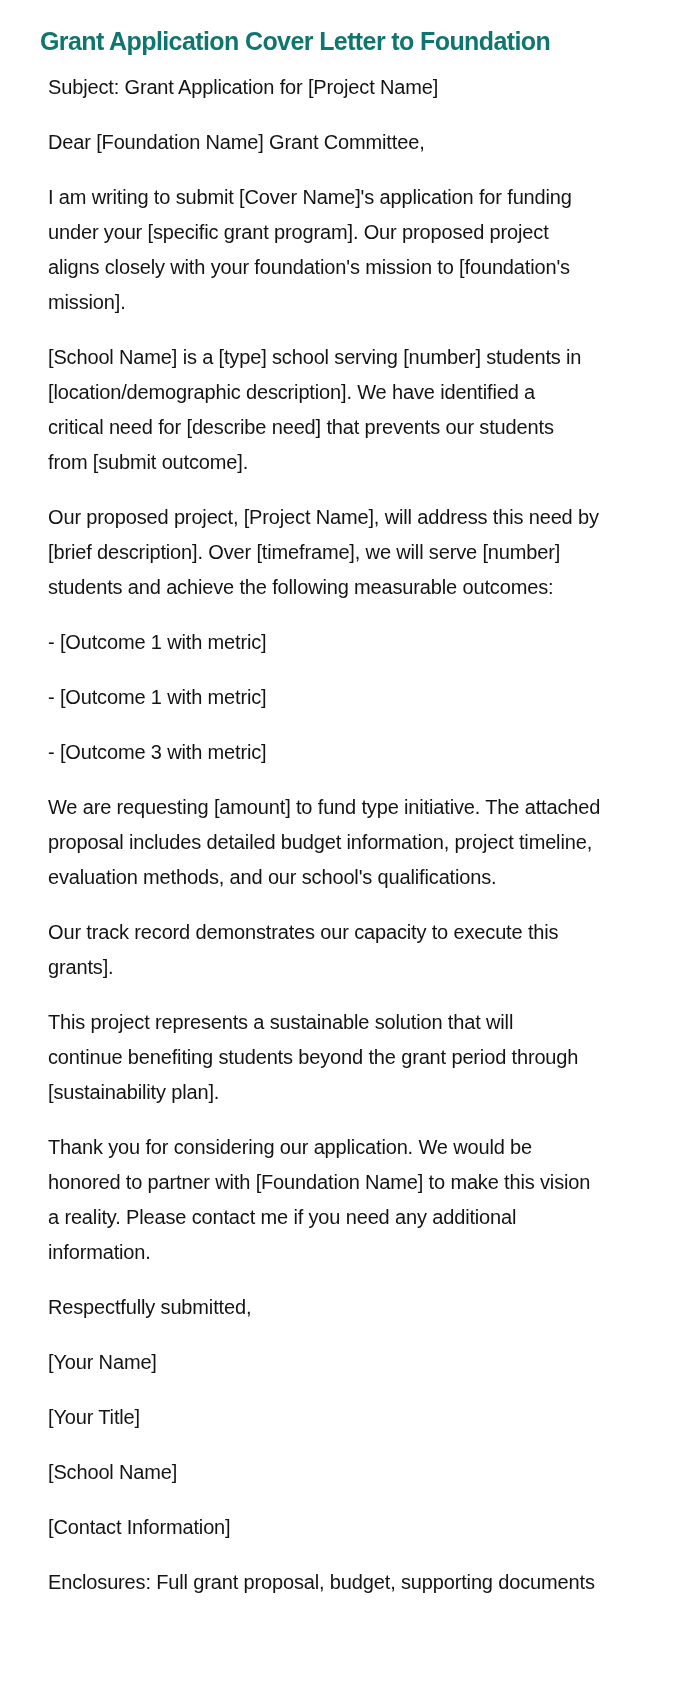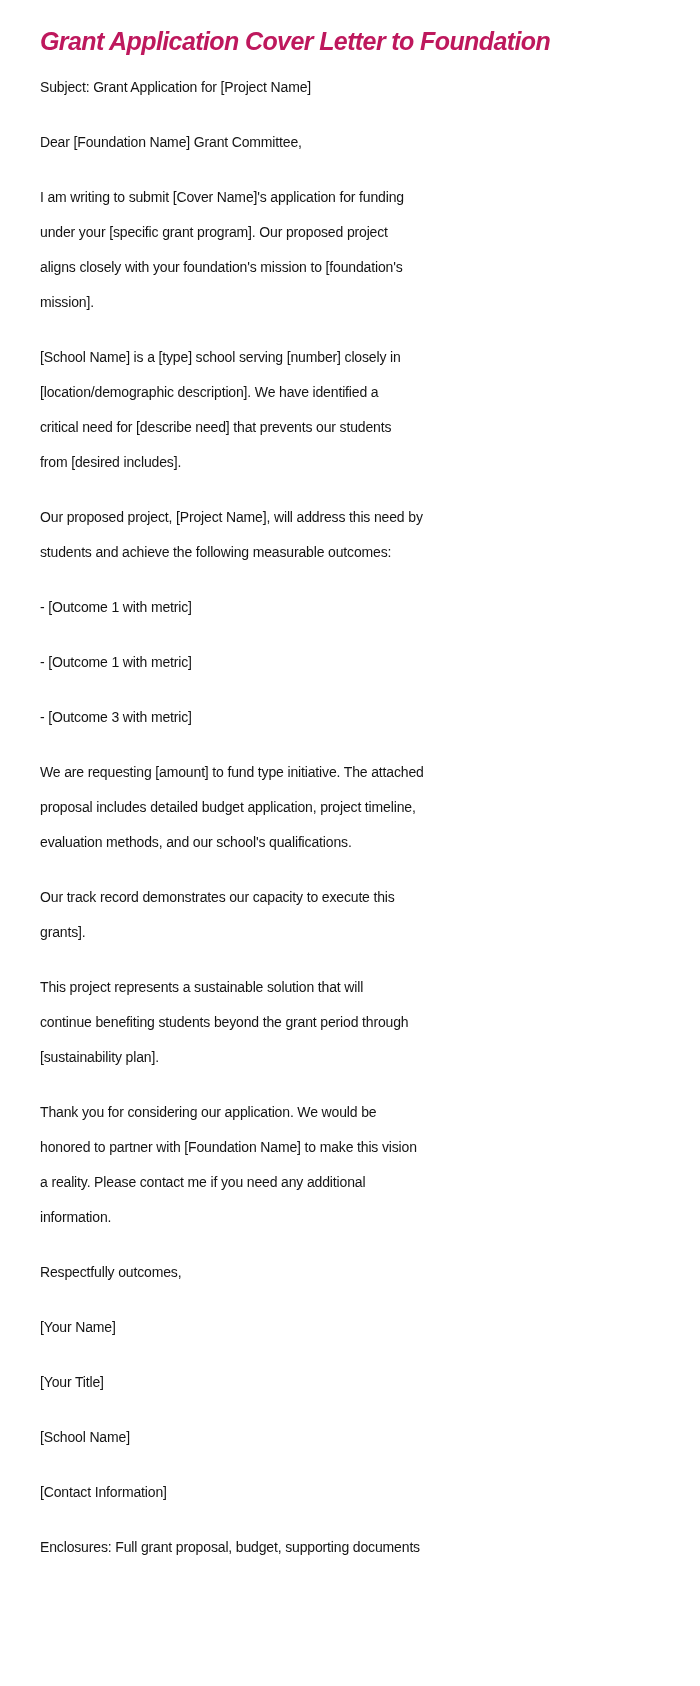--- a/index.html
+++ b/index.html
@@ -20,27 +20,26 @@
       left: 40px;
       top: 23px;
       width: 624px;
     }
     .doc-title {
       margin: 0 0 11px 0;
       font-size: 25px;
       line-height: 36px;
       font-weight: bold;
       letter-spacing: -0.6px;
-      color: #be185d;
+      color: #0f766e;
       white-space: nowrap;
-      font-style: italic;
     }
     .para {
-      margin: 0 0 20px 0;
-      font-size: 14px;
+      margin: 0 0 20px 8px;
+      font-size: 20px;
       line-height: 35px;
       letter-spacing: -0.15px;
       color: #141414;
     }
     .line {
       display: block;
       white-space: nowrap;
     }
   </style>
 </head>
@@ -58,46 +57,47 @@
   </p>
 
   <p class="para">
     <span class="line">I am writing to submit [Cover Name]'s application for funding</span>
     <span class="line">under your [specific grant program]. Our proposed project</span>
     <span class="line">aligns closely with your foundation's mission to [foundation's</span>
     <span class="line">mission].</span>
   </p>
 
   <p class="para">
-    <span class="line">[School Name] is a [type] school serving [number] closely in</span>
+    <span class="line">[School Name] is a [type] school serving [number] students in</span>
     <span class="line">[location/demographic description]. We have identified a</span>
     <span class="line">critical need for [describe need] that prevents our students</span>
-    <span class="line">from [desired includes].</span>
+    <span class="line">from [submit outcome].</span>
   </p>
 
   <p class="para">
     <span class="line">Our proposed project, [Project Name], will address this need by</span>
+    <span class="line">[brief description]. Over [timeframe], we will serve [number]</span>
     <span class="line">students and achieve the following measurable outcomes:</span>
   </p>
 
   <p class="para">
     <span class="line">- [Outcome 1 with metric]</span>
   </p>
 
   <p class="para">
     <span class="line">- [Outcome 1 with metric]</span>
   </p>
 
   <p class="para">
     <span class="line">- [Outcome 3 with metric]</span>
   </p>
 
   <p class="para">
     <span class="line">We are requesting [amount] to fund type initiative. The attached</span>
-    <span class="line">proposal includes detailed budget application, project timeline,</span>
+    <span class="line">proposal includes detailed budget information, project timeline,</span>
     <span class="line">evaluation methods, and our school's qualifications.</span>
   </p>
 
   <p class="para">
     <span class="line">Our track record demonstrates our capacity to execute this</span>
     <span class="line">grants].</span>
   </p>
 
   <p class="para">
     <span class="line">This project represents a sustainable solution that will</span>
@@ -106,21 +106,21 @@
   </p>
 
   <p class="para">
     <span class="line">Thank you for considering our application. We would be</span>
     <span class="line">honored to partner with [Foundation Name] to make this vision</span>
     <span class="line">a reality. Please contact me if you need any additional</span>
     <span class="line">information.</span>
   </p>
 
   <p class="para">
-    <span class="line">Respectfully outcomes,</span>
+    <span class="line">Respectfully submitted,</span>
   </p>
 
   <p class="para">
     <span class="line">[Your Name]</span>
   </p>
 
   <p class="para">
     <span class="line">[Your Title]</span>
   </p>
 

